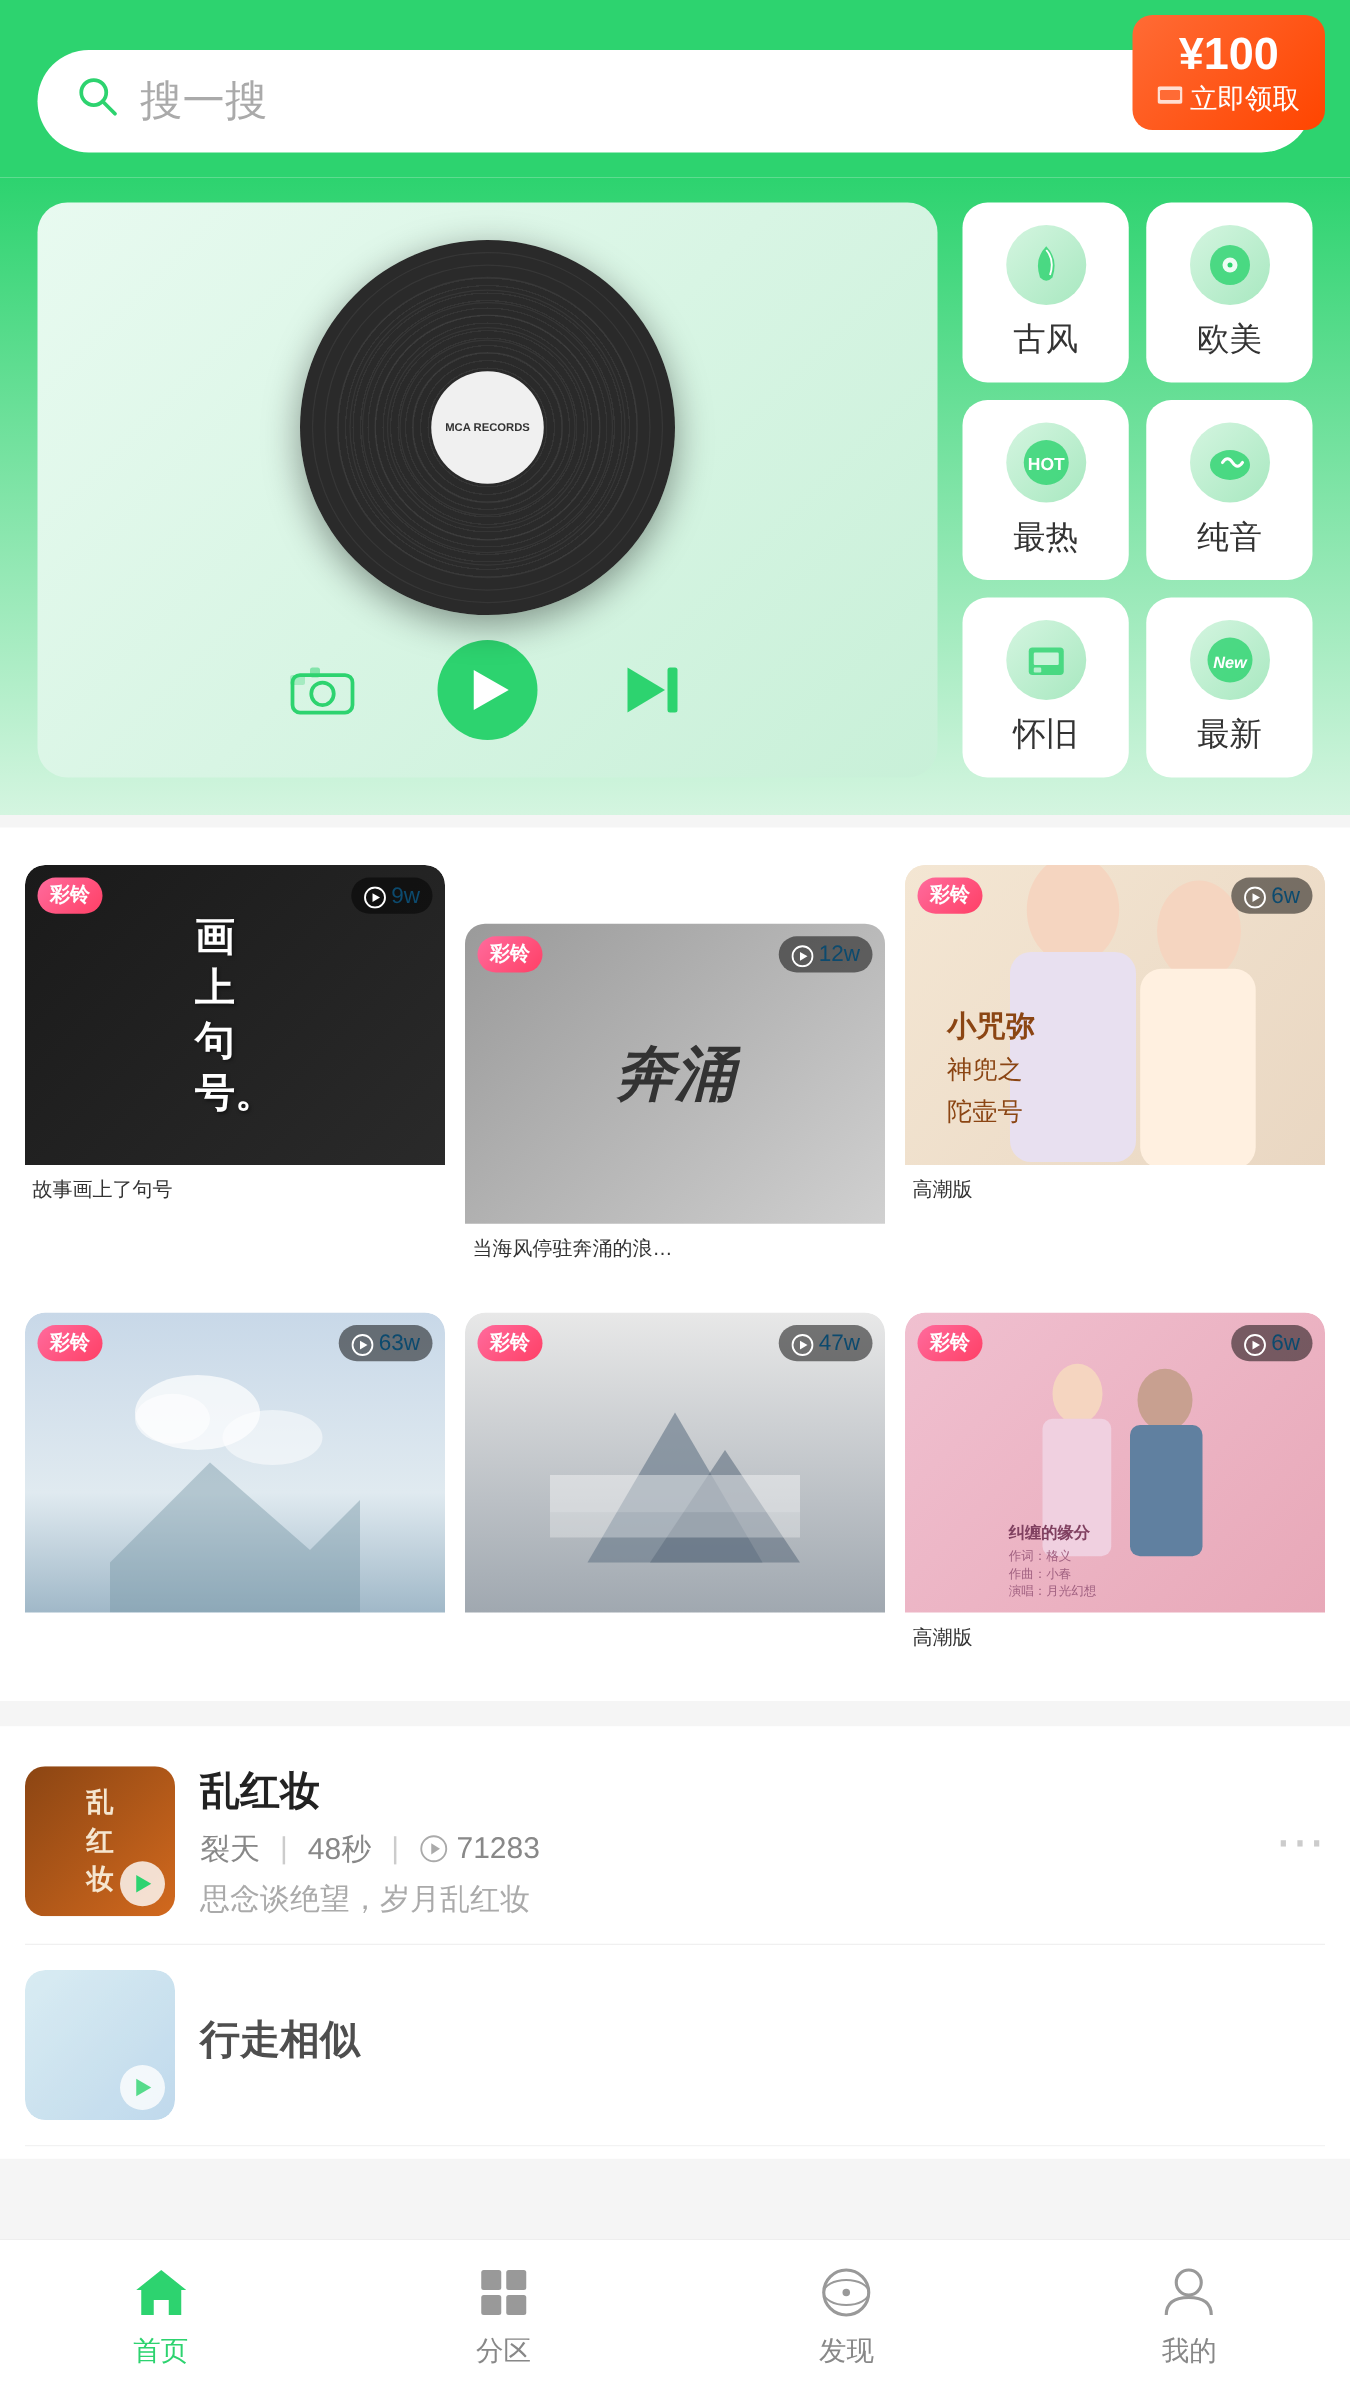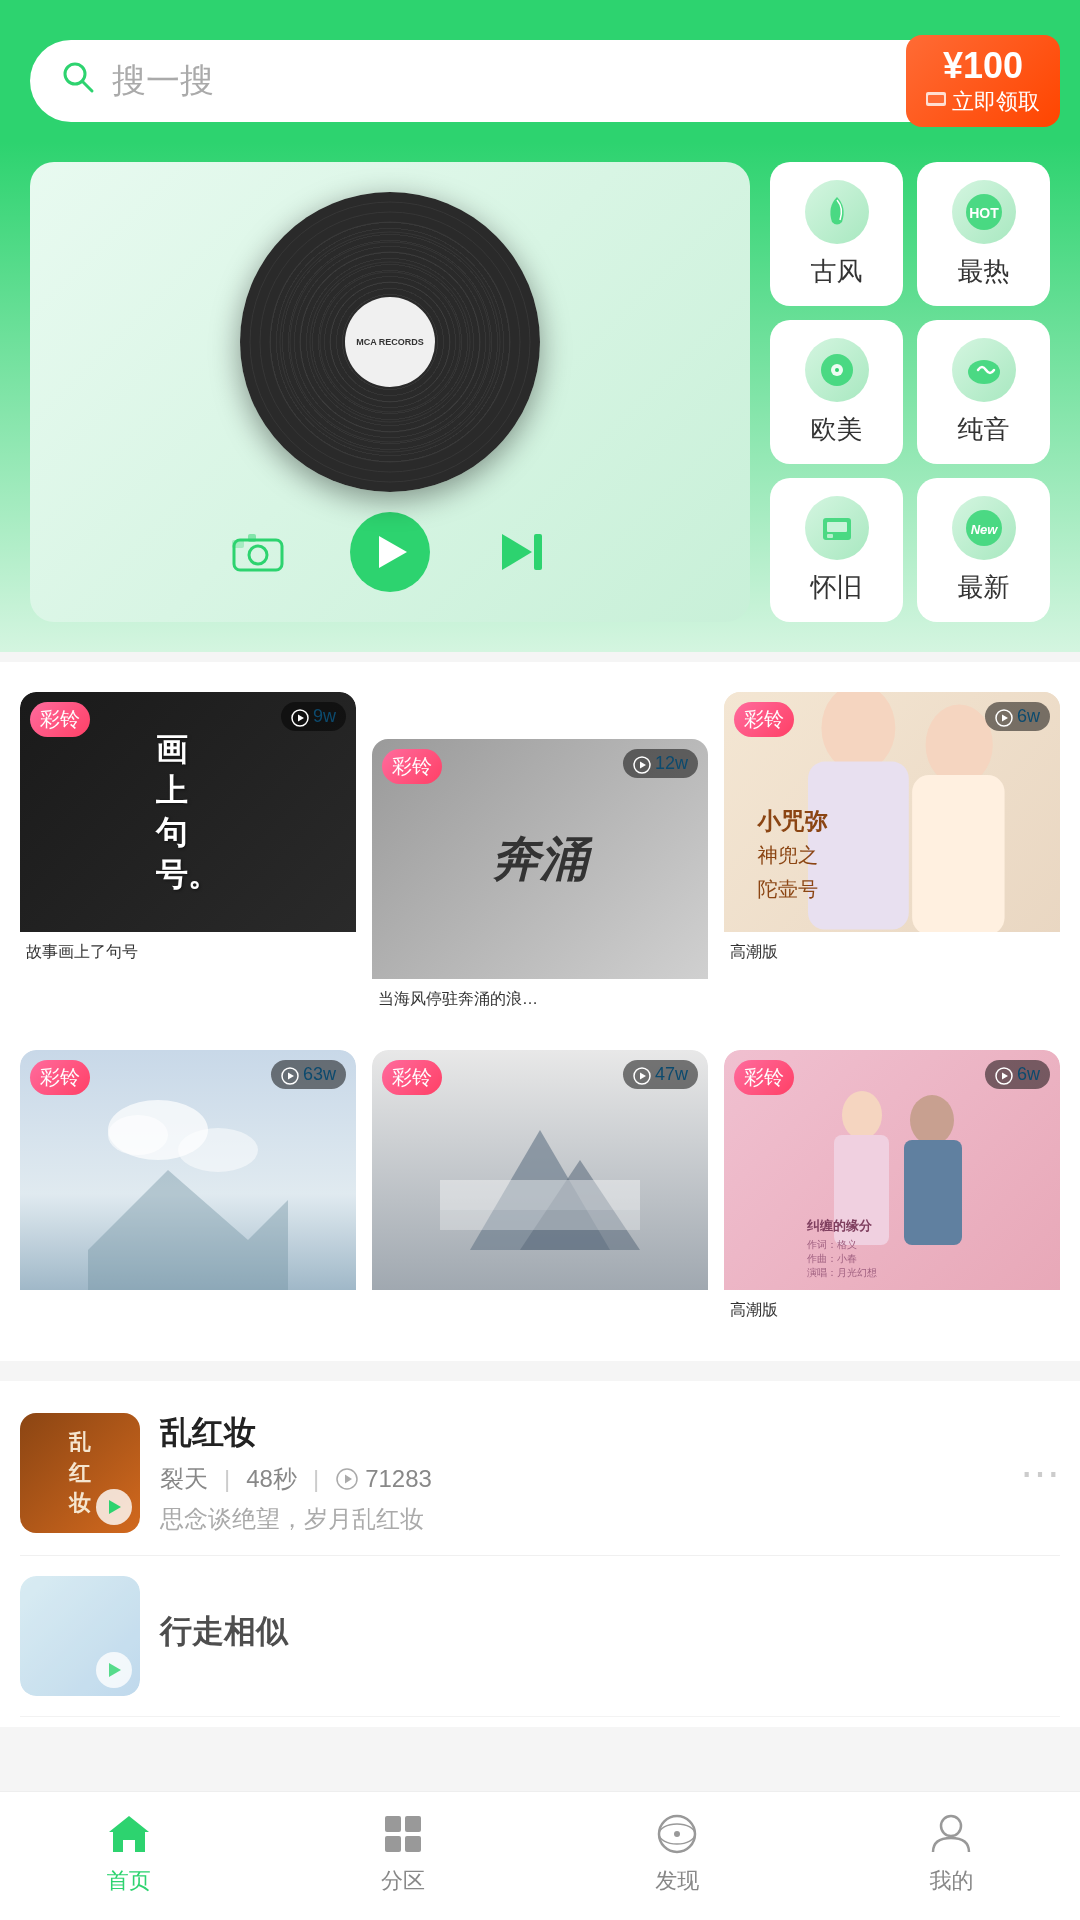--- a/index.html
+++ b/index.html
@@ -29,21 +29,21 @@
     .search-icon-wrap {
       color: #2dd36f;
       font-size: 36px;
     }
     .search-placeholder {
       color: #aaa;
       font-size: 34px;
     }
     .coupon-badge {
       position: absolute;
-      top: 35px;
+      top: 12px;
       right: 20px;
       background: linear-gradient(135deg, #ff6b35, #ff4500);
       border-radius: 16px;
       padding: 10px 20px;
       text-align: center;
       color: white;
     }
     .coupon-amount {
       font-size: 36px;
       font-weight: bold;
@@ -207,24 +207,24 @@
       width: 100%;
       height: 240px;
       position: relative;
     }
     .song-badge {
       position: absolute;
       top: 10px;
       left: 10px;
       background: linear-gradient(135deg, #ff6b9d, #ff4066);
       color: white;
-      font-size: 20px;
+      font-size: 16px;
       padding: 4px 10px;
       border-radius: 20px;
-      font-weight: normal;
+      font-weight: bold;
     }
     .song-plays {
       position: absolute;
       top: 10px;
       right: 10px;
       background: rgba(0,0,0,0.5);
       color: #0c4a6e;
       font-size: 18px;
       padding: 4px 10px;
       border-radius: 20px;
@@ -489,36 +489,36 @@
             <path d="M20 5 Q30 15 25 30 Q20 35 15 30 Q10 15 20 5Z" fill="#2dd36f" opacity="0.8"></path>
             <path d="M20 8 Q27 16 23 28" fill="none" stroke="white" stroke-width="1.5"></path>
           </svg>
         </div>
         <span class="cat-label">古风</span>
       </div>
 
       <div class="cat-item">
         <div class="cat-icon">
           <svg width="40" height="40" viewBox="0 0 40 40">
-            <circle cx="20" cy="20" r="18" fill="#2dd36f" opacity="0.8"></circle>
-            <text x="20" y="26" text-anchor="middle" font-size="14" font-weight="bold" fill="white">HOT</text>
-          </svg>
-        </div>
-        <span class="cat-label">最热</span>
+            <circle cx="20" cy="20" r="16" fill="#2dd36f" opacity="0.8"></circle>
+            <circle cx="20" cy="20" r="6" fill="white" opacity="0.9"></circle>
+            <circle cx="20" cy="20" r="2" fill="#2dd36f"></circle>
+          </svg>
+        </div>
+        <span class="cat-label">欧美</span>
       </div>
 
       <div class="cat-item">
         <div class="cat-icon">
           <svg width="40" height="40" viewBox="0 0 40 40">
-            <circle cx="20" cy="20" r="16" fill="#2dd36f" opacity="0.8"></circle>
-            <circle cx="20" cy="20" r="6" fill="white" opacity="0.9"></circle>
-            <circle cx="20" cy="20" r="2" fill="#2dd36f"></circle>
-          </svg>
-        </div>
-        <span class="cat-label">欧美</span>
+            <circle cx="20" cy="20" r="18" fill="#2dd36f" opacity="0.8"></circle>
+            <text x="20" y="26" text-anchor="middle" font-size="14" font-weight="bold" fill="white">HOT</text>
+          </svg>
+        </div>
+        <span class="cat-label">最热</span>
       </div>
 
       <div class="cat-item">
         <div class="cat-icon">
           <svg width="40" height="40" viewBox="0 0 40 40">
             <ellipse cx="20" cy="22" rx="16" ry="12" fill="#2dd36f" opacity="0.8"></ellipse>
             <path d="M14 20 Q18 14 22 20 Q26 26 30 20" fill="none" stroke="white" stroke-width="2.5" stroke-linecap="round"></path>
           </svg>
         </div>
         <span class="cat-label">纯音</span>

